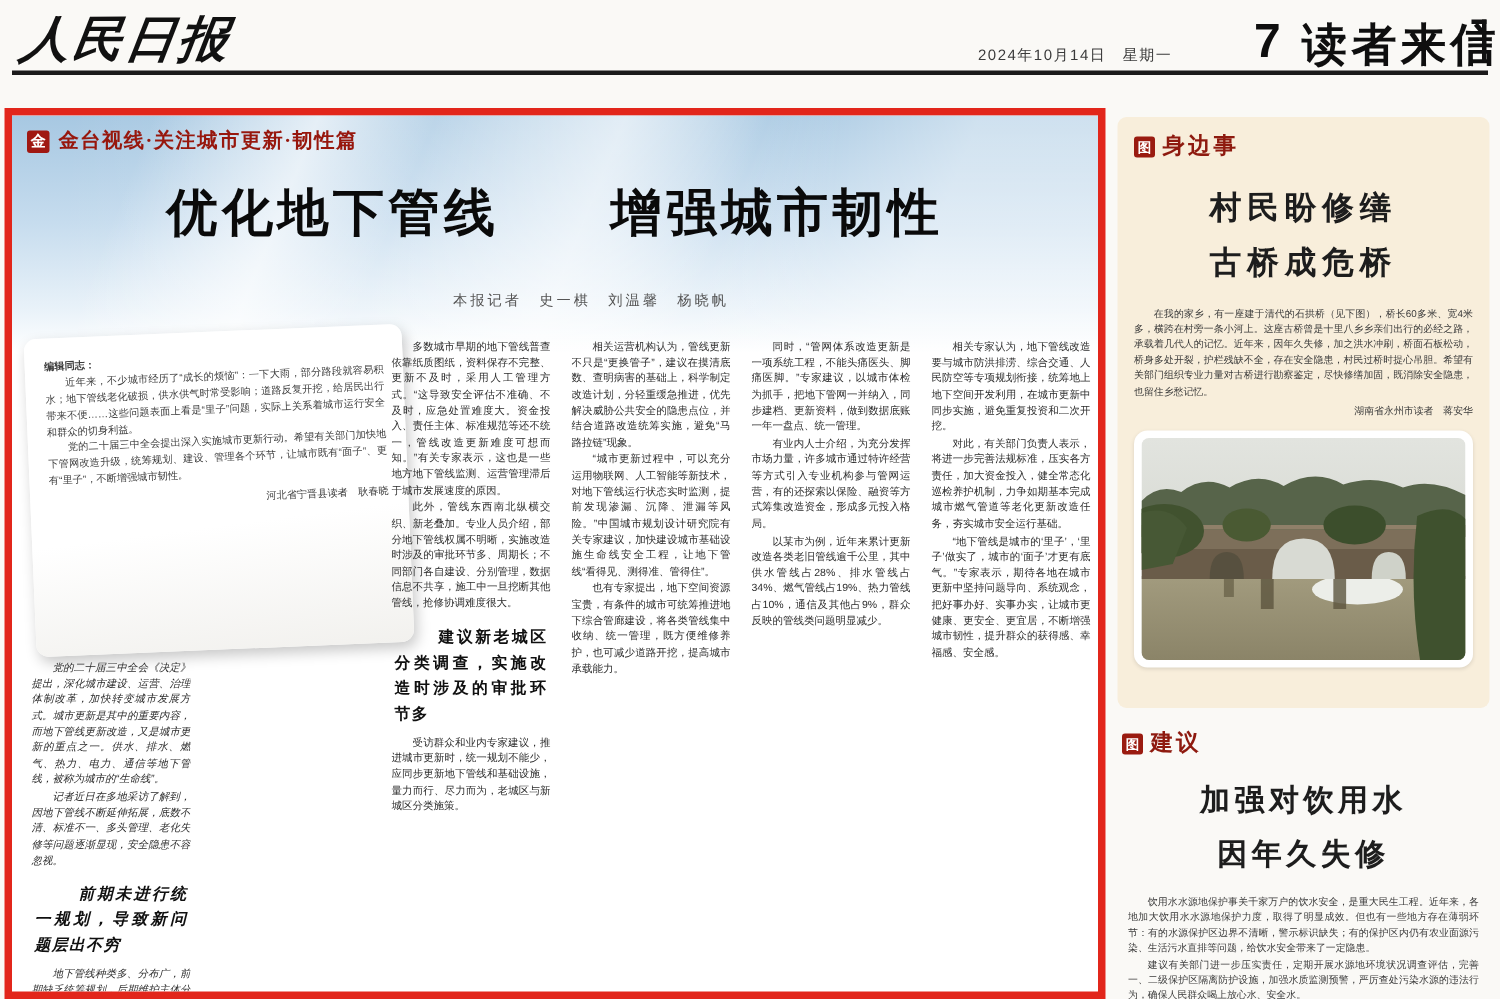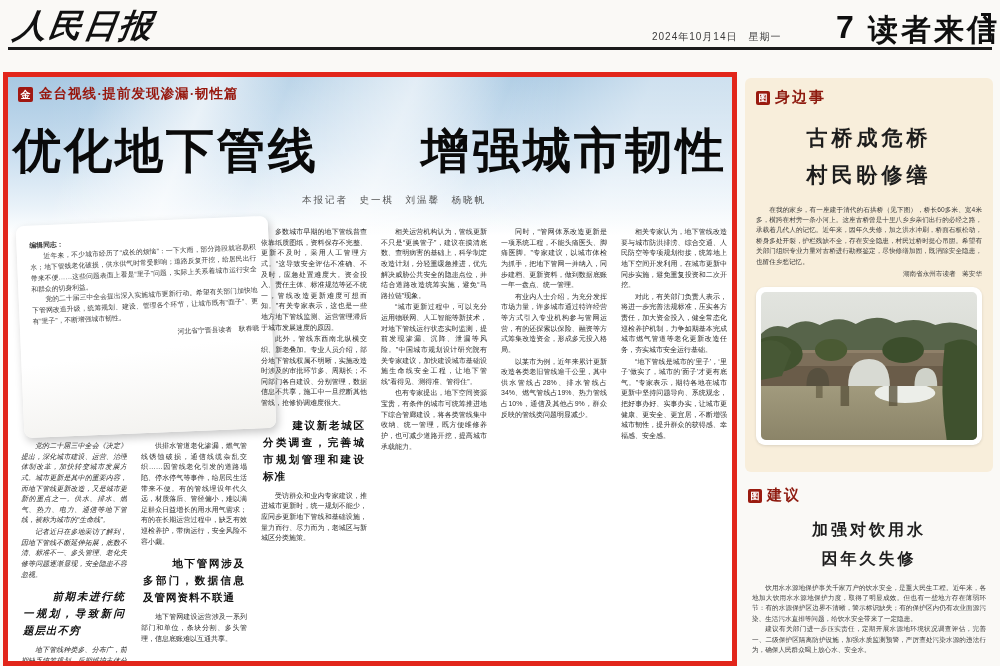--- a/index.html
+++ b/index.html
@@ -23,21 +23,21 @@
     background:
       linear-gradient(112deg, rgba(255,255,255,0) 12%, rgba(255,255,255,.65) 26%, rgba(255,255,255,0) 36%, rgba(255,255,255,.5) 52%, rgba(255,255,255,0) 64%, rgba(255,255,255,.45) 82%),
       linear-gradient(96deg, rgba(255,255,255,0) 5%, rgba(255,255,255,.35) 55%, rgba(255,255,255,0) 75%),
       linear-gradient(180deg, #a7c8e2 0%, #c6dcee 45%, #e9f2f9 82%, #ffffff 100%); }
   .kicker { position:absolute; left:10px; top:8px; display:flex; align-items:center; }
   .kicker-icon { width:15px; height:15px; background:#a01812; color:#fff; font-size:10px; line-height:15px;
     text-align:center; border-radius:2px; margin-right:6px; font-weight:700; }
   .kicker-label { font-family:"Liberation Serif", serif; font-weight:700; font-size:13.5px;
     color:#97170d; letter-spacing:1px; }
   .art-title { position:absolute; top:42px; left:0; width:100%; text-align:center; white-space:nowrap;
-    font-size:48px; font-weight:900; letter-spacing:3px; color:#0a0a0a; }
+    font-size:34px; font-weight:900; letter-spacing:3px; color:#0a0a0a; }
   .art-byline { position:absolute; top:117px; width:100%; text-align:center;
     font-size:9.5px; color:#555; letter-spacing:2px;margin-left:24px; }
 
   .letter-paper { position:absolute; left:12px; top:144px; width:252px; height:212px;
     background:linear-gradient(175deg,#ffffff 60%, #f2f1ee 100%);
     transform:rotate(-2.4deg); border-radius:8px; box-shadow:2px 4px 9px rgba(0,0,0,.22);
     padding:15px 13px 9px; font-size:6.8px; line-height:1.6; color:#3d3d3d; text-align:justify; }
   .letter-paper .greet { text-indent:0; font-weight:700; }
   .letter-paper p { text-indent:2em; }
   .letter-sig { text-align:right; margin-top:5px; }
@@ -62,69 +62,64 @@
   .s-title { margin-top:13px; text-align:center; font-family:"Liberation Serif", serif;
     font-weight:700; font-size:21px; letter-spacing:4px; color:#1d1d1d; line-height:1.75; }
   .s-body { margin-top:11px; font-size:6.6px; line-height:1.58; text-align:justify; color:#3b3b3b; }
   .s-body p { text-indent:2em; }
   .s-sig { text-align:right; font-size:6.6px; color:#3b3b3b; margin-top:3px; }
   .photo-frame { margin-top:8px; background:#fff; border-radius:9px; padding:5px;
     box-shadow:0 1px 3px rgba(0,0,0,.12); }
   .photo-frame svg { display:block; width:100%; height:148px; border-radius:5px; }
 
   .card2 { position:absolute; left:745px; top:486px; width:248px; padding:0 3px; }
-  .card2 .s-title { font-size:16px; letter-spacing:3px; margin-top:11px; line-height:1.8; }
+  .card2 .s-title { font-size:20px; letter-spacing:3px; margin-top:11px; line-height:1.8; }
   .card2 .s-body { margin-top:9px; padding:0 4px; }
 </style>
 </head>
 <body>
 
 <div>
   <div class="masthead">人民日报</div>
   <div class="h-date">2024年10月14日　星期一</div>
   <div class="h-page">7</div>
   <div class="h-section">读者来信</div>
   <div class="h-corner"></div>
   <div class="h-rule"></div>
 </div>
 
 <div class="main-article">
   <div class="sky"></div>
 
   <div class="kicker">
     <span class="kicker-icon">金</span>
-    <span class="kicker-label">金台视线·提前发现渗漏·韧性篇</span>
+    <span class="kicker-label">金台视线·关注城市更新·韧性篇</span>
   </div>
 
   <div class="art-title">优化地下管线　　增强城市韧性</div>
   <div class="art-byline">本报记者　史一棋　刘温馨　杨晓帆</div>
 
   <div class="letter-paper">
     <div class="greet">编辑同志：</div>
     <p>近年来，不少城市经历了“成长的烦恼”：一下大雨，部分路段就容易积水；地下管线老化破损，供水供气时常受影响；道路反复开挖，给居民出行带来不便……这些问题表面上看是“里子”问题，实际上关系着城市运行安全和群众的切身利益。</p>
     <p>党的二十届三中全会提出深入实施城市更新行动。希望有关部门加快地下管网改造升级，统筹规划、建设、管理各个环节，让城市既有“面子”、更有“里子”，不断增强城市韧性。</p>
     <div class="letter-sig">河北省宁晋县读者　耿春晓</div>
   </div>
 
   <div class="cols">
     <div class="col c1">
       <p class="body">党的二十届三中全会《决定》提出，深化城市建设、运营、治理体制改革，加快转变城市发展方式。城市更新是其中的重要内容，而地下管线更新改造，又是城市更新的重点之一。供水、排水、燃气、热力、电力、通信等地下管线，被称为城市的“生命线”。</p>
       <p class="body">记者近日在多地采访了解到，因地下管线不断延伸拓展，底数不清、标准不一、多头管理、老化失修等问题逐渐显现，安全隐患不容忽视。</p>
       <p class="sub">前期未进行统一规划，导致新问题层出不穷</p>
       <p class="body">地下管线种类多、分布广，前期缺乏统筹规划，后期维护主体分散，新老问题交织叠加。</p>
     </div>
-    <div class="col c2">
-      <p class="body">供排水管道老化渗漏，燃气管线锈蚀破损，通信线缆杂乱交织……因管线老化引发的道路塌陷、停水停气等事件，给居民生活带来不便。有的管线埋设年代久远，材质落后、管径偏小，难以满足群众日益增长的用水用气需求；有的在长期运营过程中，缺乏有效巡检养护，带病运行，安全风险不容小觑。</p>
-      <p class="sub">地下管网涉及多部门，数据信息及管网资料不联通</p>
-      <p class="body">地下管网建设运营涉及一系列部门和单位，条块分割、多头管理，信息底账难以互通共享。</p>
-    </div>
     <div class="col c3">
       <p class="body">多数城市早期的地下管线普查依靠纸质图纸，资料保存不完整、更新不及时，采用人工管理方式。“这导致安全评估不准确、不及时，应急处置难度大。资金投入、责任主体、标准规范等还不统一，管线改造更新难度可想而知。”有关专家表示，这也是一些地方地下管线监测、运营管理滞后于城市发展速度的原因。</p>
       <p class="body">此外，管线东西南北纵横交织、新老叠加。专业人员介绍，部分地下管线权属不明晰，实施改造时涉及的审批环节多、周期长；不同部门各自建设、分别管理，数据信息不共享，施工中一旦挖断其他管线，抢修协调难度很大。</p>
-      <p class="sub">建议新老城区分类调查，完善城市规划管理和建设标准</p>
+      <p class="sub">建议新老城区分类调查，实施改造时涉及的审批环节多</p>
       <p class="body">受访群众和业内专家建议，推进城市更新时，统一规划不能少，应同步更新地下管线和基础设施，量力而行、尽力而为，老城区与新城区分类施策。</p>
     </div>
     <div class="col c4">
       <p class="body">相关运营机构认为，管线更新不只是“更换管子”，建议在摸清底数、查明病害的基础上，科学制定改造计划，分轻重缓急推进，优先解决威胁公共安全的隐患点位，并结合道路改造统筹实施，避免“马路拉链”现象。</p>
       <p class="body">“城市更新过程中，可以充分运用物联网、人工智能等新技术，对地下管线运行状态实时监测，提前发现渗漏、沉降、泄漏等风险。”中国城市规划设计研究院有关专家建议，加快建设城市基础设施生命线安全工程，让地下管线“看得见、测得准、管得住”。</p>
       <p class="body">也有专家提出，地下空间资源宝贵，有条件的城市可统筹推进地下综合管廊建设，将各类管线集中收纳、统一管理，既方便维修养护，也可减少道路开挖，提高城市承载能力。</p>
     </div>
     <div class="col c5">
       <p class="body">同时，“管网体系改造更新是一项系统工程，不能头痛医头、脚痛医脚。”专家建议，以城市体检为抓手，把地下管网一并纳入，同步建档、更新资料，做到数据底账一年一盘点、统一管理。</p>
       <p class="body">有业内人士介绍，为充分发挥市场力量，许多城市通过特许经营等方式引入专业机构参与管网运营，有的还探索以保险、融资等方式筹集改造资金，形成多元投入格局。</p>
@@ -137,22 +132,22 @@
     </div>
   </div>
 </div>
 
 <div class="card1">
   <div class="sec-head">
     <span class="sec-icon">图</span>
     <span class="sec-label">身边事</span>
   </div>
   <div class="s-title">
+    <div>村民盼修缮</div>
     <div>古桥成危桥</div>
-    <div>村民盼修缮</div>
   </div>
   <div class="s-body">
     <p>在我的家乡，有一座建于清代的石拱桥（见下图），桥长60多米、宽4米多，横跨在村旁一条小河上。这座古桥曾是十里八乡乡亲们出行的必经之路，承载着几代人的记忆。近年来，因年久失修，加之洪水冲刷，桥面石板松动，桥身多处开裂，护栏残缺不全，存在安全隐患，村民过桥时提心吊胆。希望有关部门组织专业力量对古桥进行勘察鉴定，尽快修缮加固，既消除安全隐患，也留住乡愁记忆。</p>
   </div>
   <div class="s-sig">湖南省永州市读者　蒋安华</div>
 
   <div class="photo-frame">
     <svg viewBox="0 0 228 148" preserveAspectRatio="none">
       <defs>
         <linearGradient id="sk" x1="0" y1="0" x2="0" y2="1">

